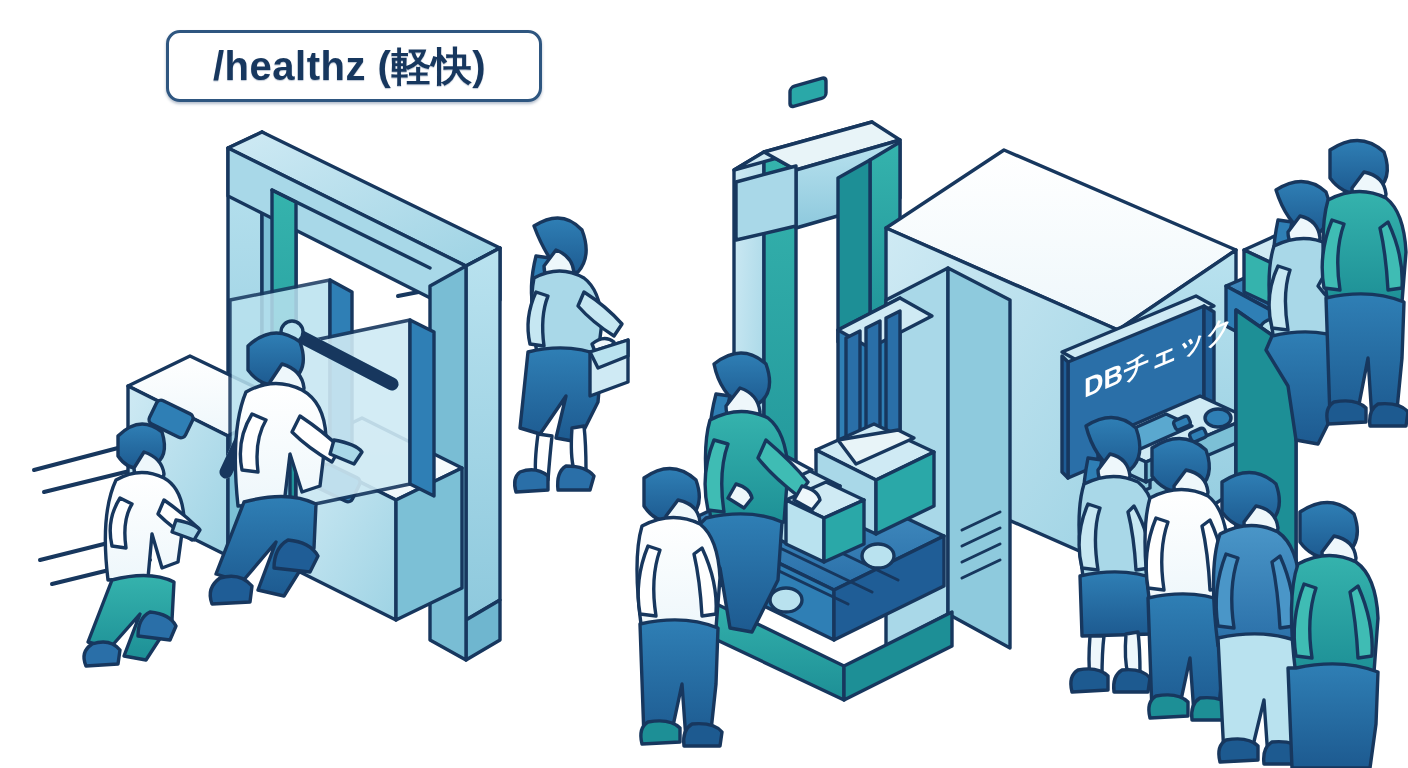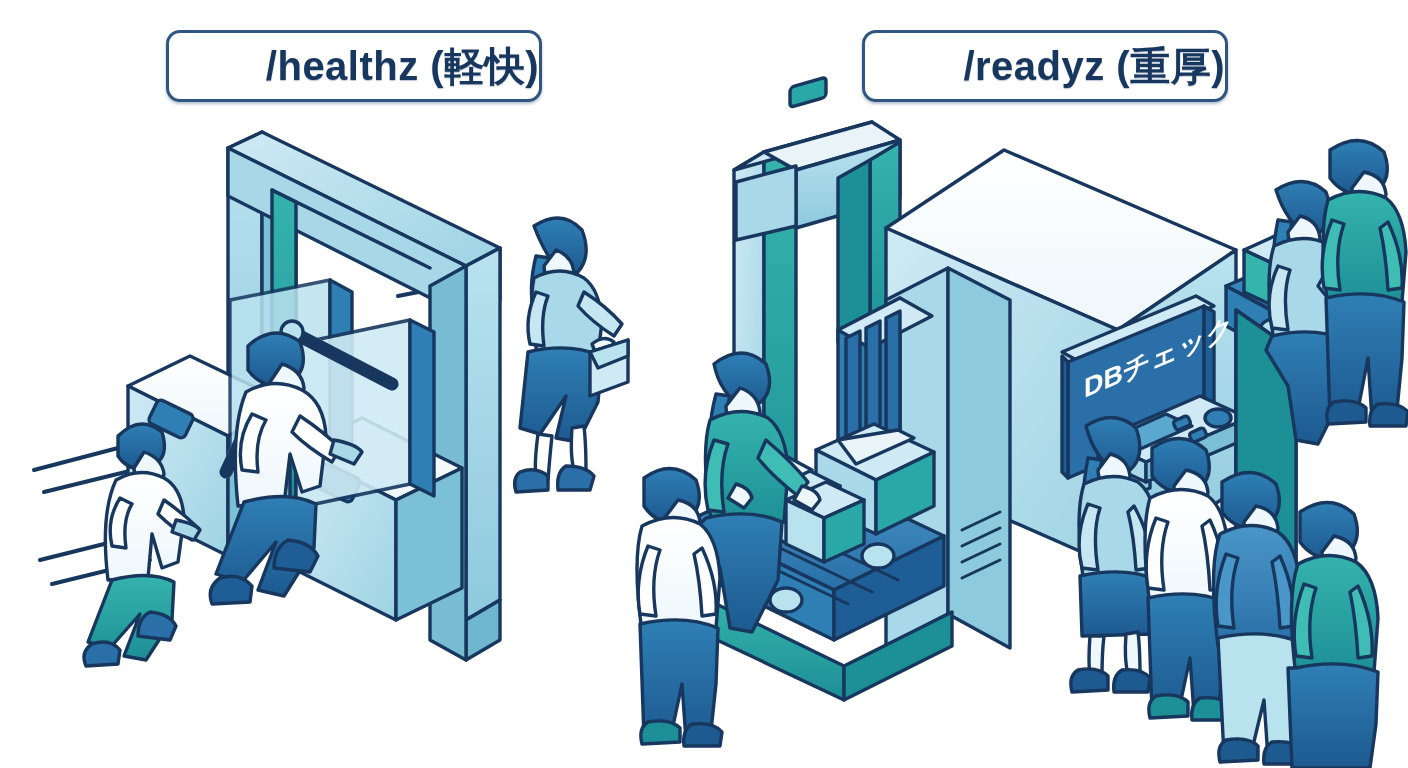--- a/index.html
+++ b/index.html
@@ -11,21 +11,21 @@
   }
   #stage{position:absolute;inset:0;width:1408px;height:768px;}
   svg#scene{position:absolute;left:0;top:0;width:1408px;height:768px;display:block;}
 
   .label-box{
     position:absolute;
     border:3px solid #2e5680;
     border-radius:14px;
     background:#ffffff;
     box-shadow:0 2px 3px rgba(40,70,110,.35);
-    display:flex;align-items:center;justify-content:flex-end;
+    display:flex;align-items:center;justify-content:flex-start;
     box-sizing:border-box;
     padding-left:44px;
   }
   .label-text{
     color:#17375e;
     font-weight:700;
     font-size:40px;
     letter-spacing:.5px;
     white-space:nowrap;
     line-height:1;
@@ -384,17 +384,14 @@
     <g transform="translate(1084,372) skewY(-23)">
       <text id="screenText" x="0" y="26" fill="#ffffff" font-family="Liberation Sans, sans-serif" font-size="27" font-weight="700" stroke="none">DBチェック</text>
     </g>
 
   </svg>
 
   <div class="label-box" id="label-healthz">
     <span class="label-text">/healthz (軽快)</span>
   </div>
 
-  <div class="label-box" id="label-readyz">
-    <span class="label-text">/readyz (重厚)</span>
-  </div>
 
 </div>
 
 </body></html>

